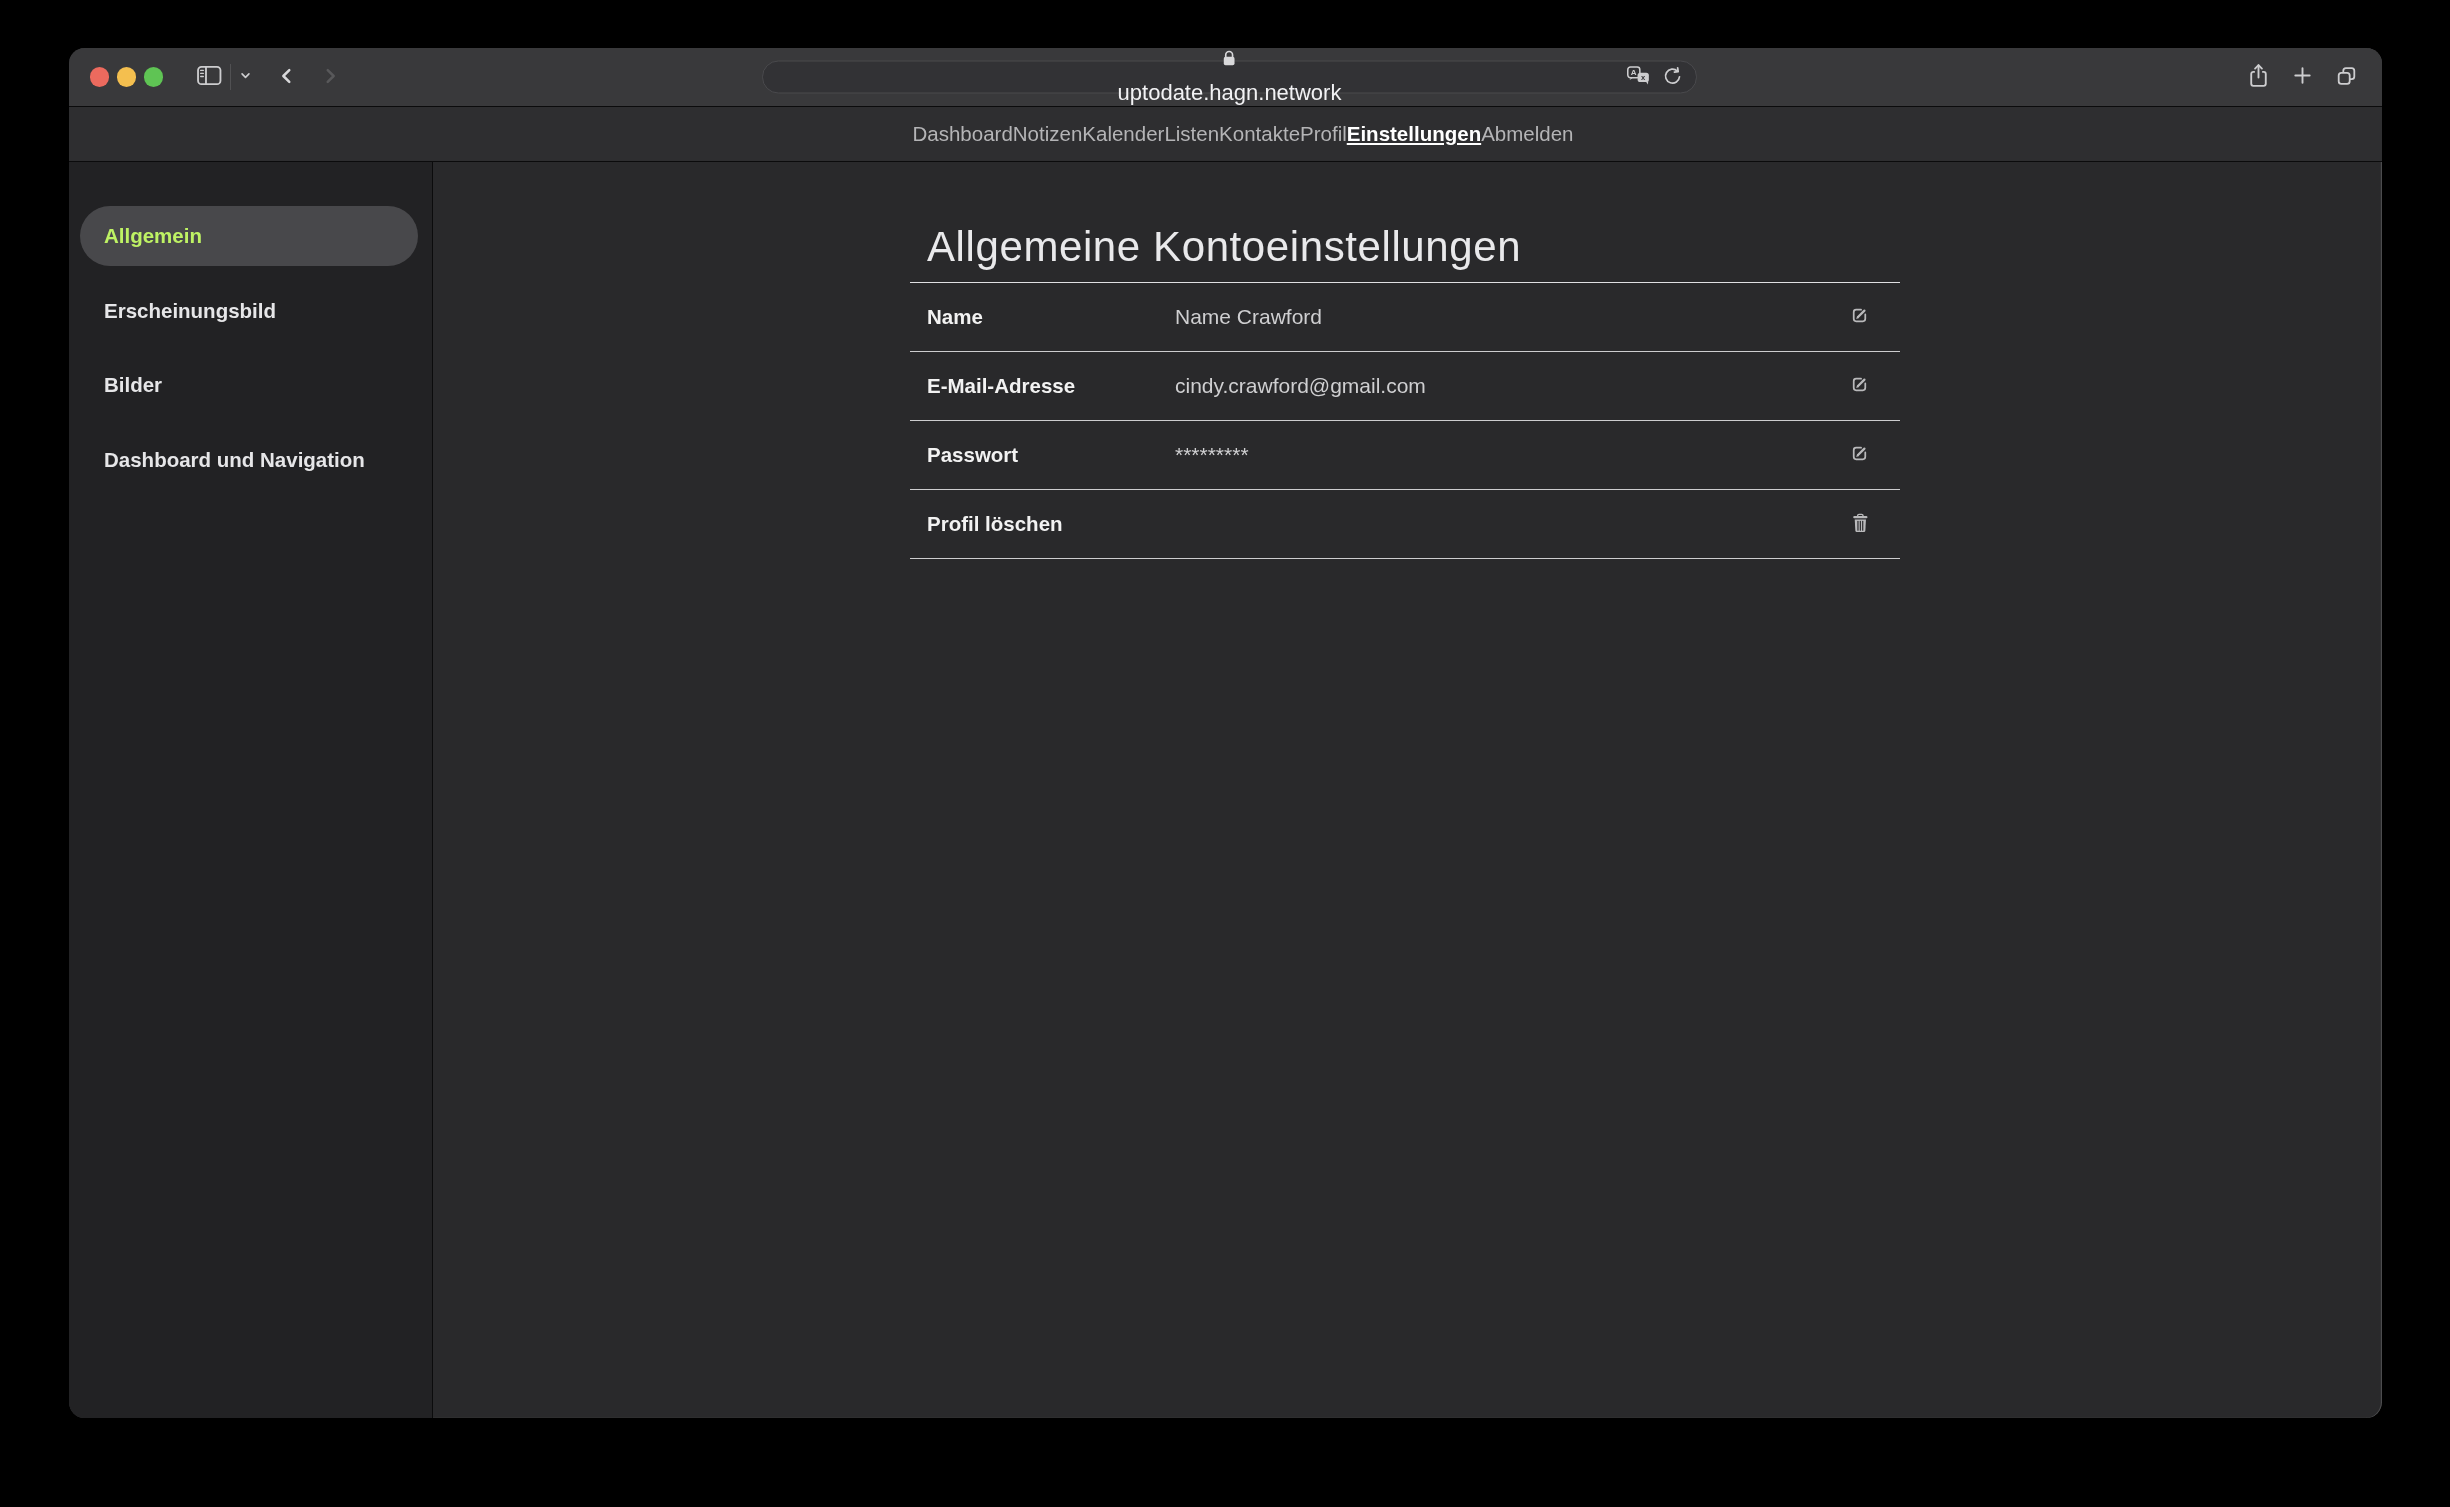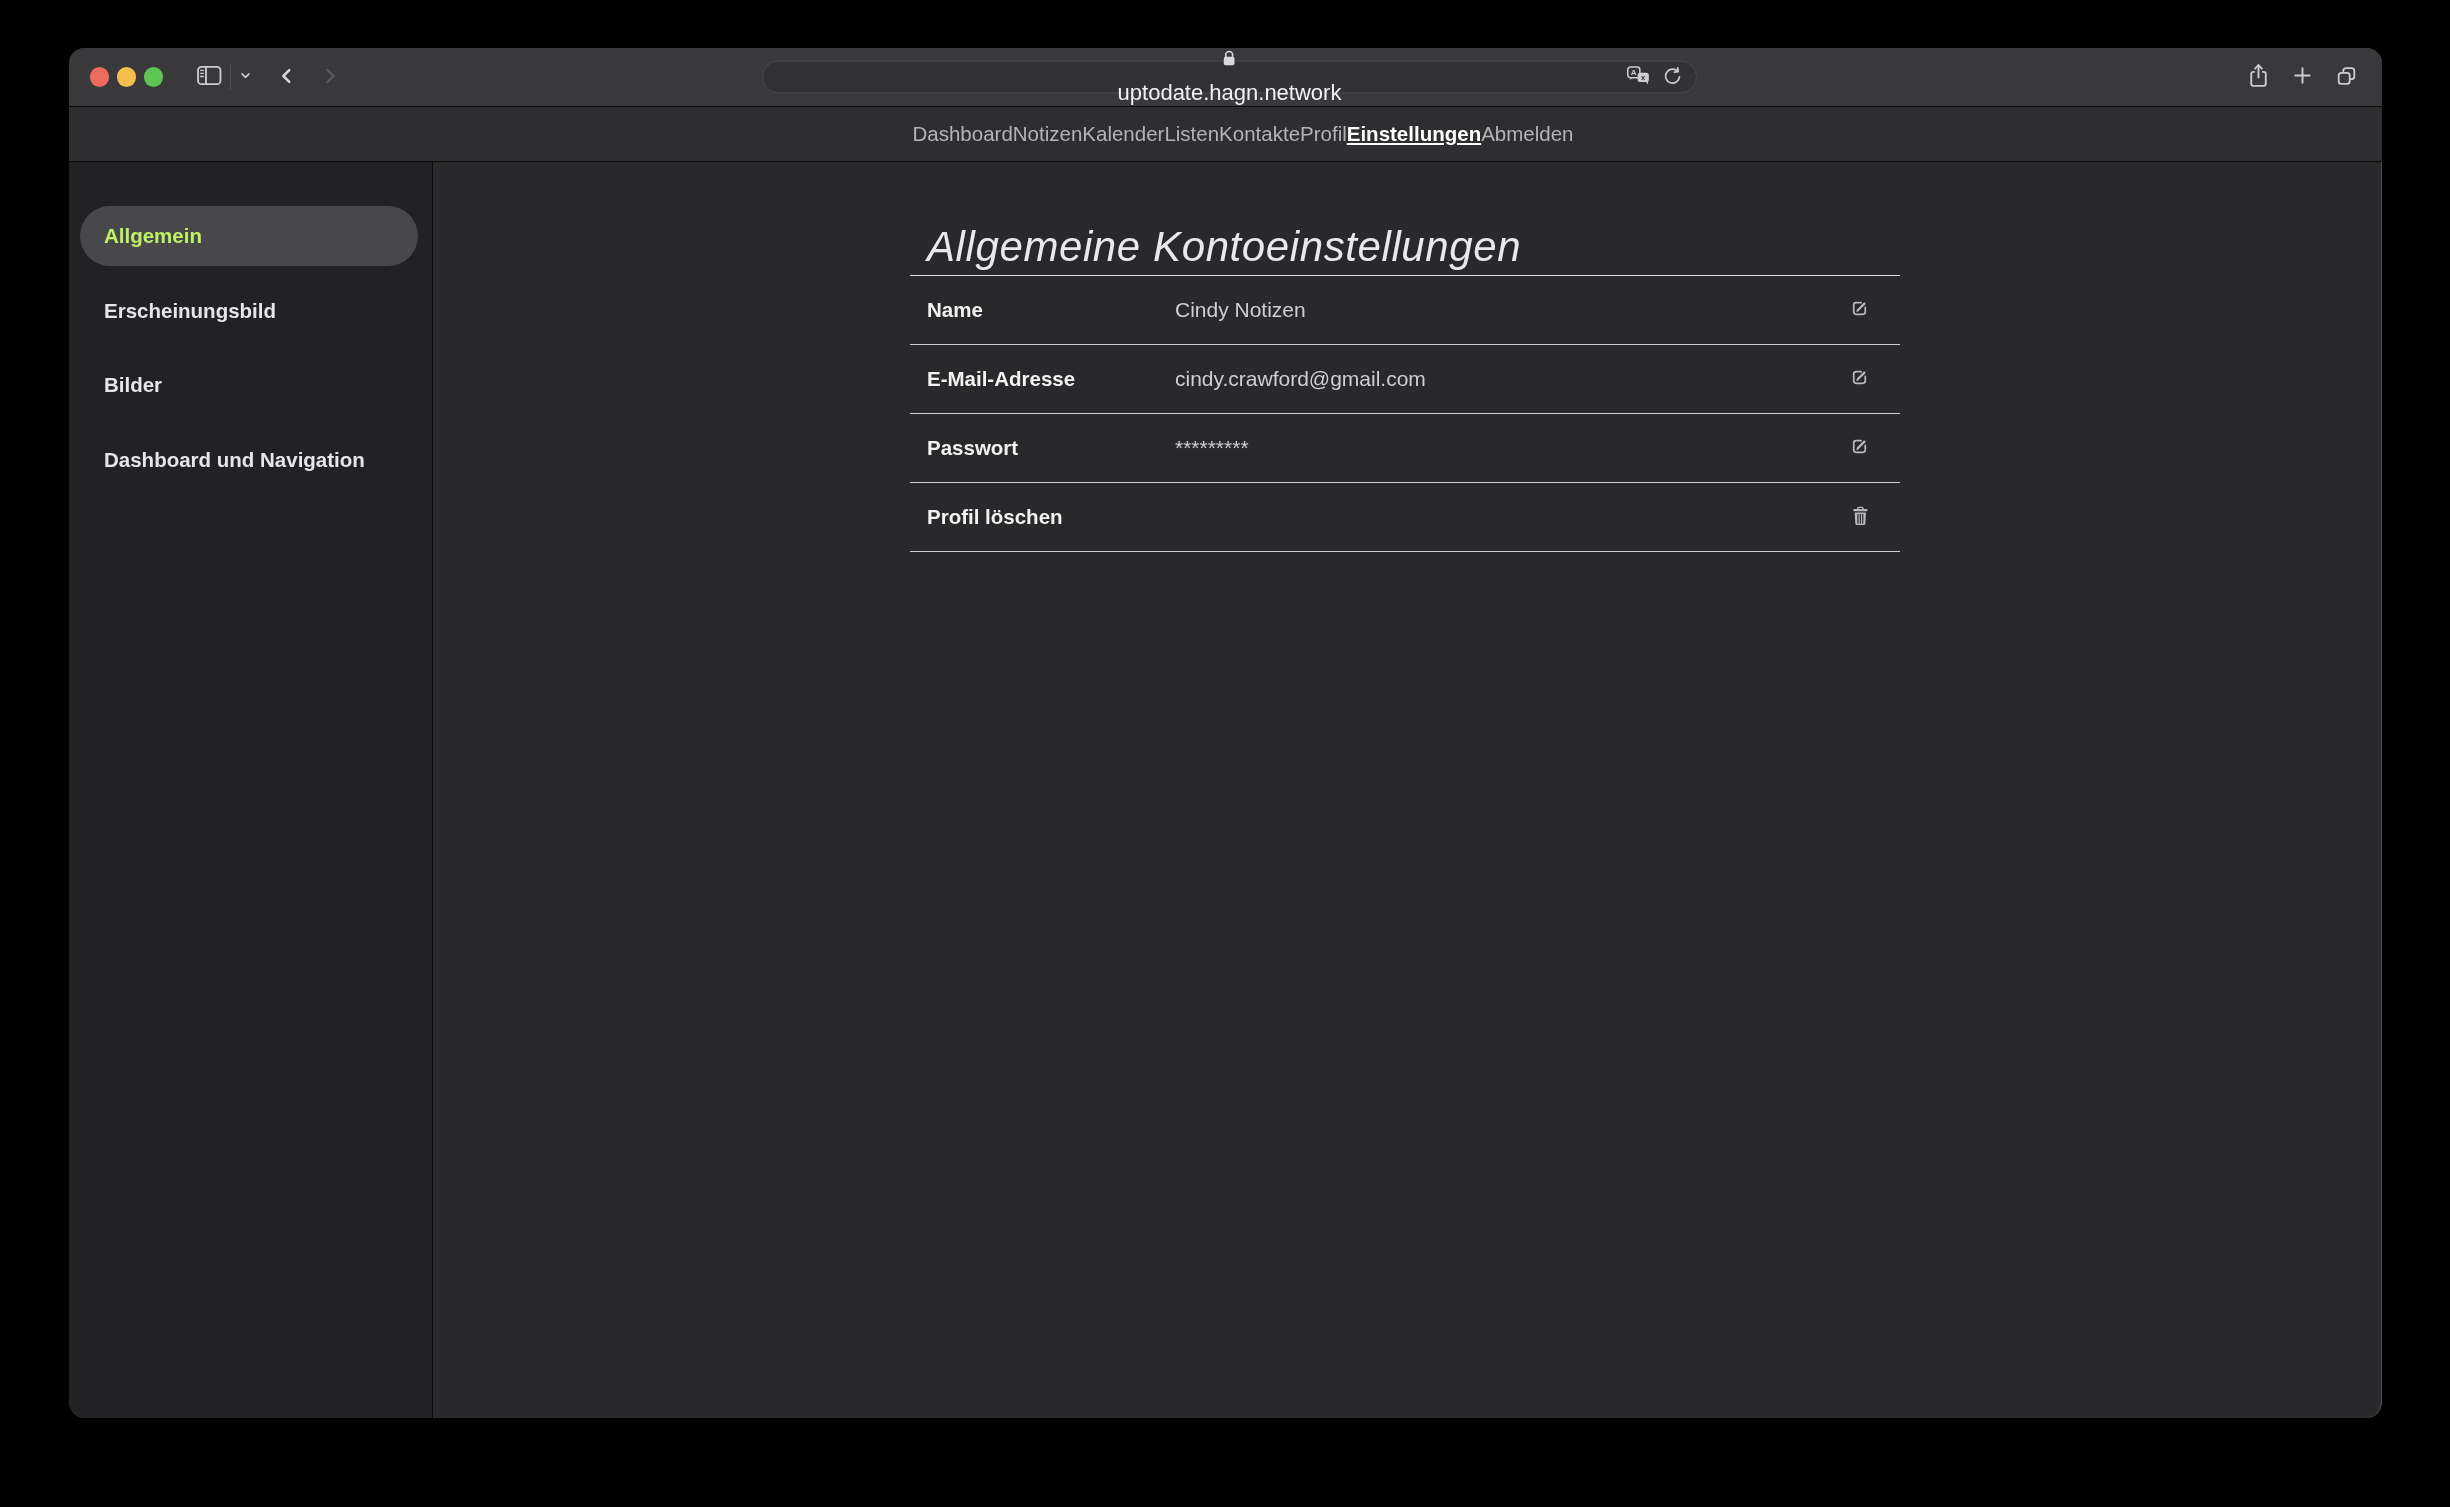--- a/index.html
+++ b/index.html
@@ -56,22 +56,22 @@
   }
   .side-item{
     height:60px;flex:0 0 60px;margin-left:11px;margin-right:14.5px;
     border-radius:30px;display:flex;align-items:center;padding-left:24px;
     font-family:inherit;font-size:20.5px;font-weight:bold;color:#e6e6e8;
     background:transparent;border:0;text-align:left;cursor:default;
   }
   .side-item.active{background:var(--pill-bg,#48484b);color:#bef264;}
   .main{flex:1;padding:60px 0 0 477px;box-sizing:border-box;}
   .page-title{
-    font-size:42px;font-weight:300;color:#e9e9eb;margin:0 0 3px 17px;
-    letter-spacing:0.6px;line-height:1.2;font-style:italic;
+    font-size:42px;font-weight:300;color:#e9e9eb;margin:0 0 10px 17px;
+    letter-spacing:0.6px;line-height:1.2;
   }
   .settings-table{width:990px;border-top:1.8px solid var(--table-border-strong,#e0e0e2);}
   .row{height:68px;border-bottom:1.2px solid var(--table-border,#cdcdcf);display:flex;align-items:center;}
   .row-label{width:248px;flex:0 0 248px;padding-left:17px;box-sizing:content-box;font-weight:bold;font-size:20.5px;color:#f2f2f2;}
   .row-value{flex:1;font-size:21px;color:#cfcfd1;}
   .row-action{background:none;border:0;padding:0;margin-right:30px;color:#b9b9bb;display:flex;align-items:center;cursor:default;}
 </style>
 </head>
 <body>
 
@@ -213,21 +213,21 @@
         <button class="side-item">Dashboard und Navigation</button>
       </aside>
 
     <main class="main">
       <h1 class="page-title">Allgemeine Kontoeinstellungen</h1>
 
       <div class="settings-table">
 
           <div class="row">
             <div class="row-label">Name</div>
-            <div class="row-value">Cindy Notizen</div>
+            <div class="row-value">Name Crawford</div>
             <button class="row-action">
               <span>
                 <svg width="21" height="21" viewBox="0 0 24 24" fill="none">
                   <path d="M13.8 5.4 H8.2 C6.4 5.4 5.4 6.4 5.4 8.2 V15.8 C5.4 17.6 6.4 18.6 8.2 18.6 H15.8 C17.6 18.6 18.6 17.6 18.6 15.8 V10.8" stroke="currentColor" stroke-width="2" stroke-linecap="round"></path>
                   <path d="M10.3 13.7 L17.6 6.4" stroke="currentColor" stroke-width="2.6" stroke-linecap="round"></path>
                   <path d="M9.4 12.7 L8.2 16 L11.5 14.8 Z" fill="currentColor"></path>
                 </svg>
               </span>
             </button>
 

